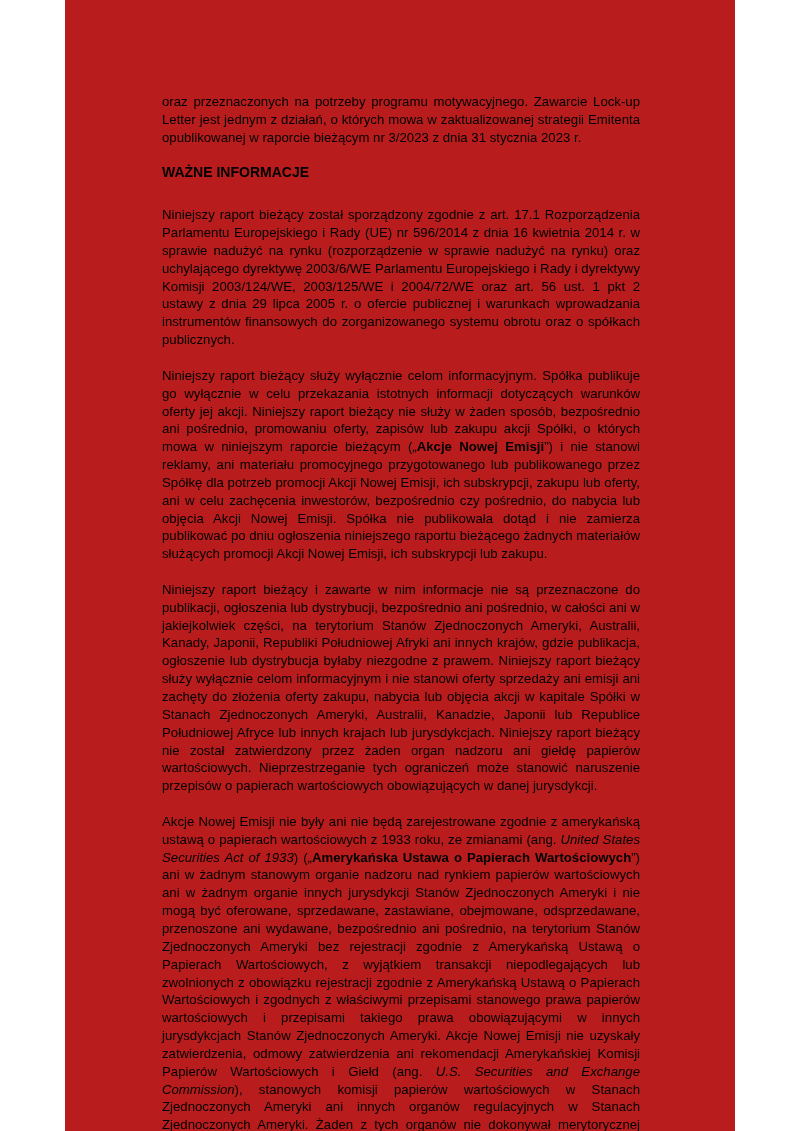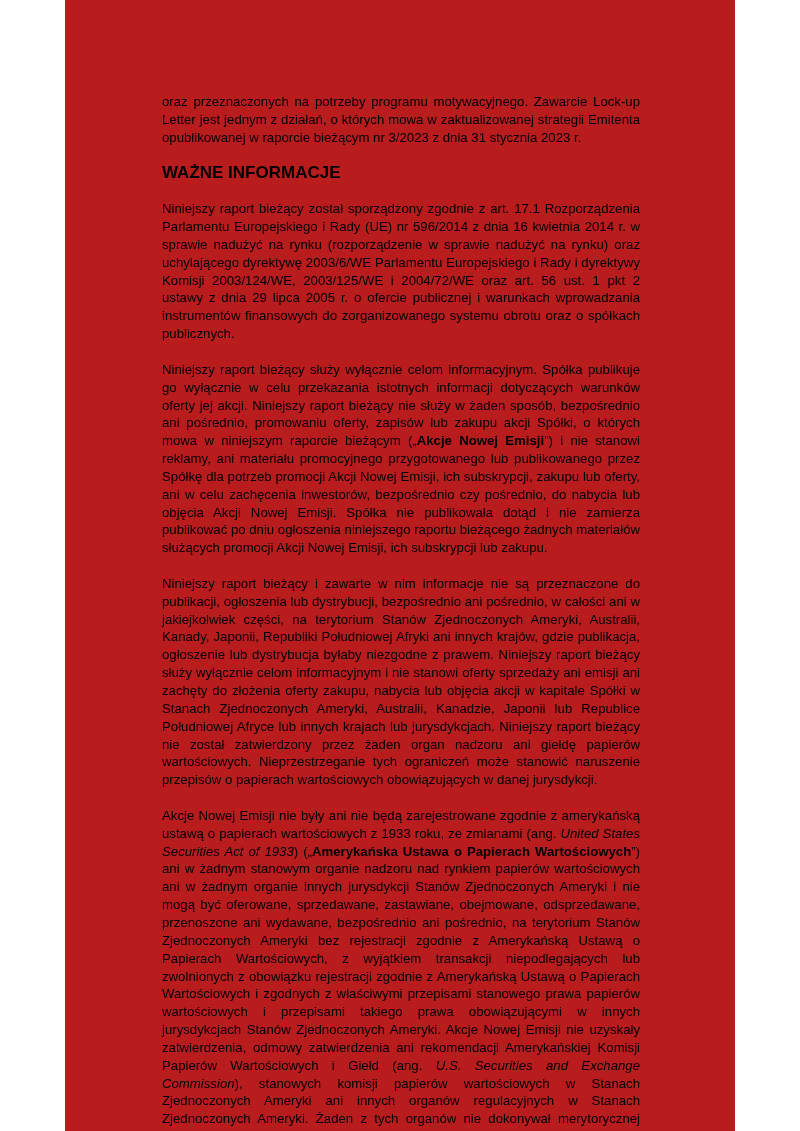--- a/index.html
+++ b/index.html
@@ -24,24 +24,24 @@
     text-align: justify;
     text-justify: inter-word;
   }
   .para {
     margin: 0 0 17.85px 0;
   }
   .para:last-child {
     margin-bottom: 17px;
   }
   .heading {
-    font-size: 17px;
+    font-size: 14px;
     line-height: 17.85px;
     font-weight: 700;
-    margin: 0 0 18px 0;
+    margin: 0 0 24px 0;
     text-align: left;
   }
 </style>
 </head>
 <body>
 
 <div class="page">
   <div class="doc-body">
     <p class="para"><span>oraz przeznaczonych na potrzeby programu motywacyjnego. Zawarcie Lock-up Letter jest jednym z działań, o których mowa w zaktualizowanej strategii Emitenta opublikowanej w raporcie bieżącym nr 3/2023 z dnia 31 stycznia 2023 r.</span></p>
 

